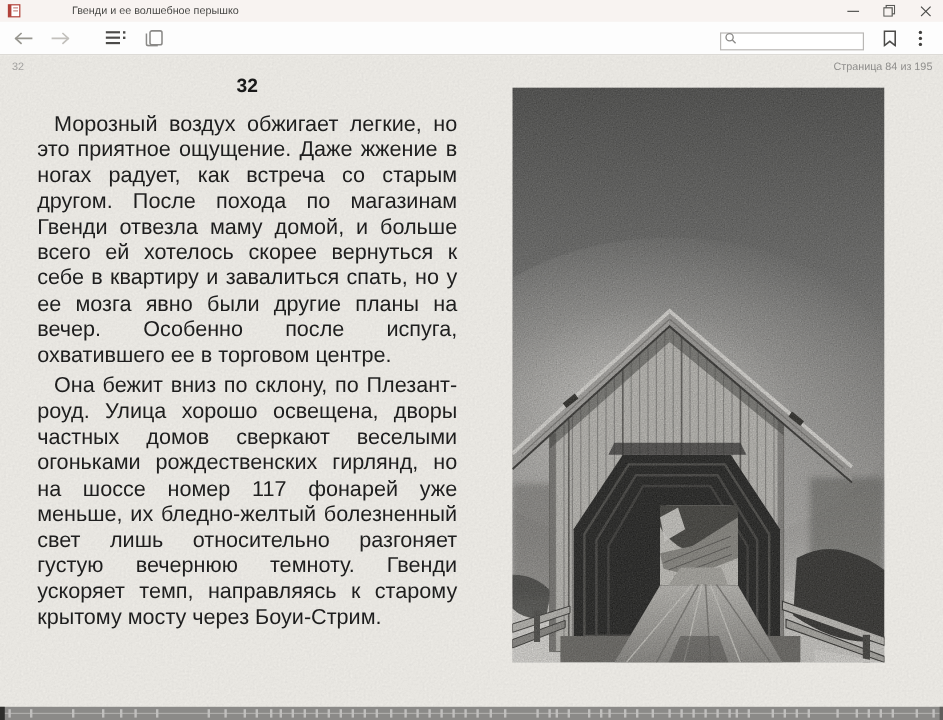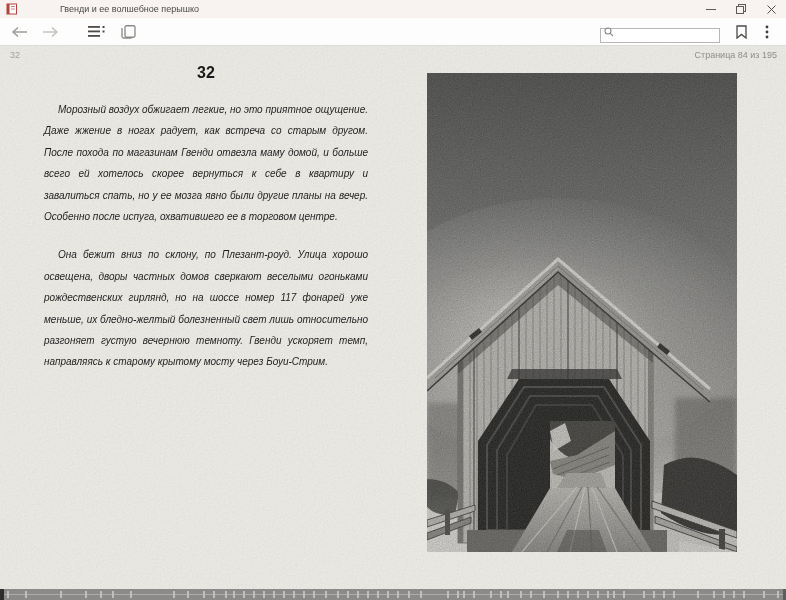--- a/index.html
+++ b/index.html
@@ -30,22 +30,22 @@
   .tb-bm{width:26px;margin-left:8px;}
   .tb-menu{width:22px;margin-left:2px;margin-right:8px;}
 
   
   .page{position:absolute;left:0;top:46px;width:786px;height:554px;background:#f0eee9;}
   .paper-noise{position:absolute;left:0;top:0;pointer-events:none;opacity:.55;}
   .corner-label{position:absolute;left:10px;top:4px;font-size:9px;color:#a3a2a0;}
   .page-indicator{position:absolute;right:9px;top:4px;font-size:9px;color:#8f8e8c;text-align:right;}
   .content{position:absolute;left:27px;top:18px;width:358px;}
   .chapter-heading{font-size:16px;font-weight:bold;color:#1a1a1a;text-align:center;margin:0 0 11px 0;}
-  .content p{margin:17px;font-size:10px;line-height:21.4px;color:#1e1e1e;text-align:justify;text-indent:14px;
-             font-family:"Liberation Sans","DejaVu Sans",sans-serif;font-style:italic;}
+  .content p{margin:4px;font-size:18px;line-height:21.4px;color:#1e1e1e;text-align:justify;text-indent:14px;
+             font-family:"Liberation Sans","DejaVu Sans",sans-serif;}
   .illustration{position:absolute;left:427px;top:27px;width:310px;height:479px;}
 
   
   .progress{position:absolute;left:0;bottom:0;width:786px;height:11px;background:#8b8a88;}
   .progress::after{content:"";position:absolute;left:0;top:5px;width:786px;height:1px;background:#aeadab;}
   .tick{position:absolute;top:2px;width:2px;height:7px;background:#c0bfbd;z-index:1;}
   .cap-left{position:absolute;left:0;top:0;width:4px;height:11px;background:#2e2e2c;z-index:2;}
   .cap-right{position:absolute;right:0;top:0;width:3px;height:11px;background:#5f5e5c;z-index:2;}
 </style>
 </head>

